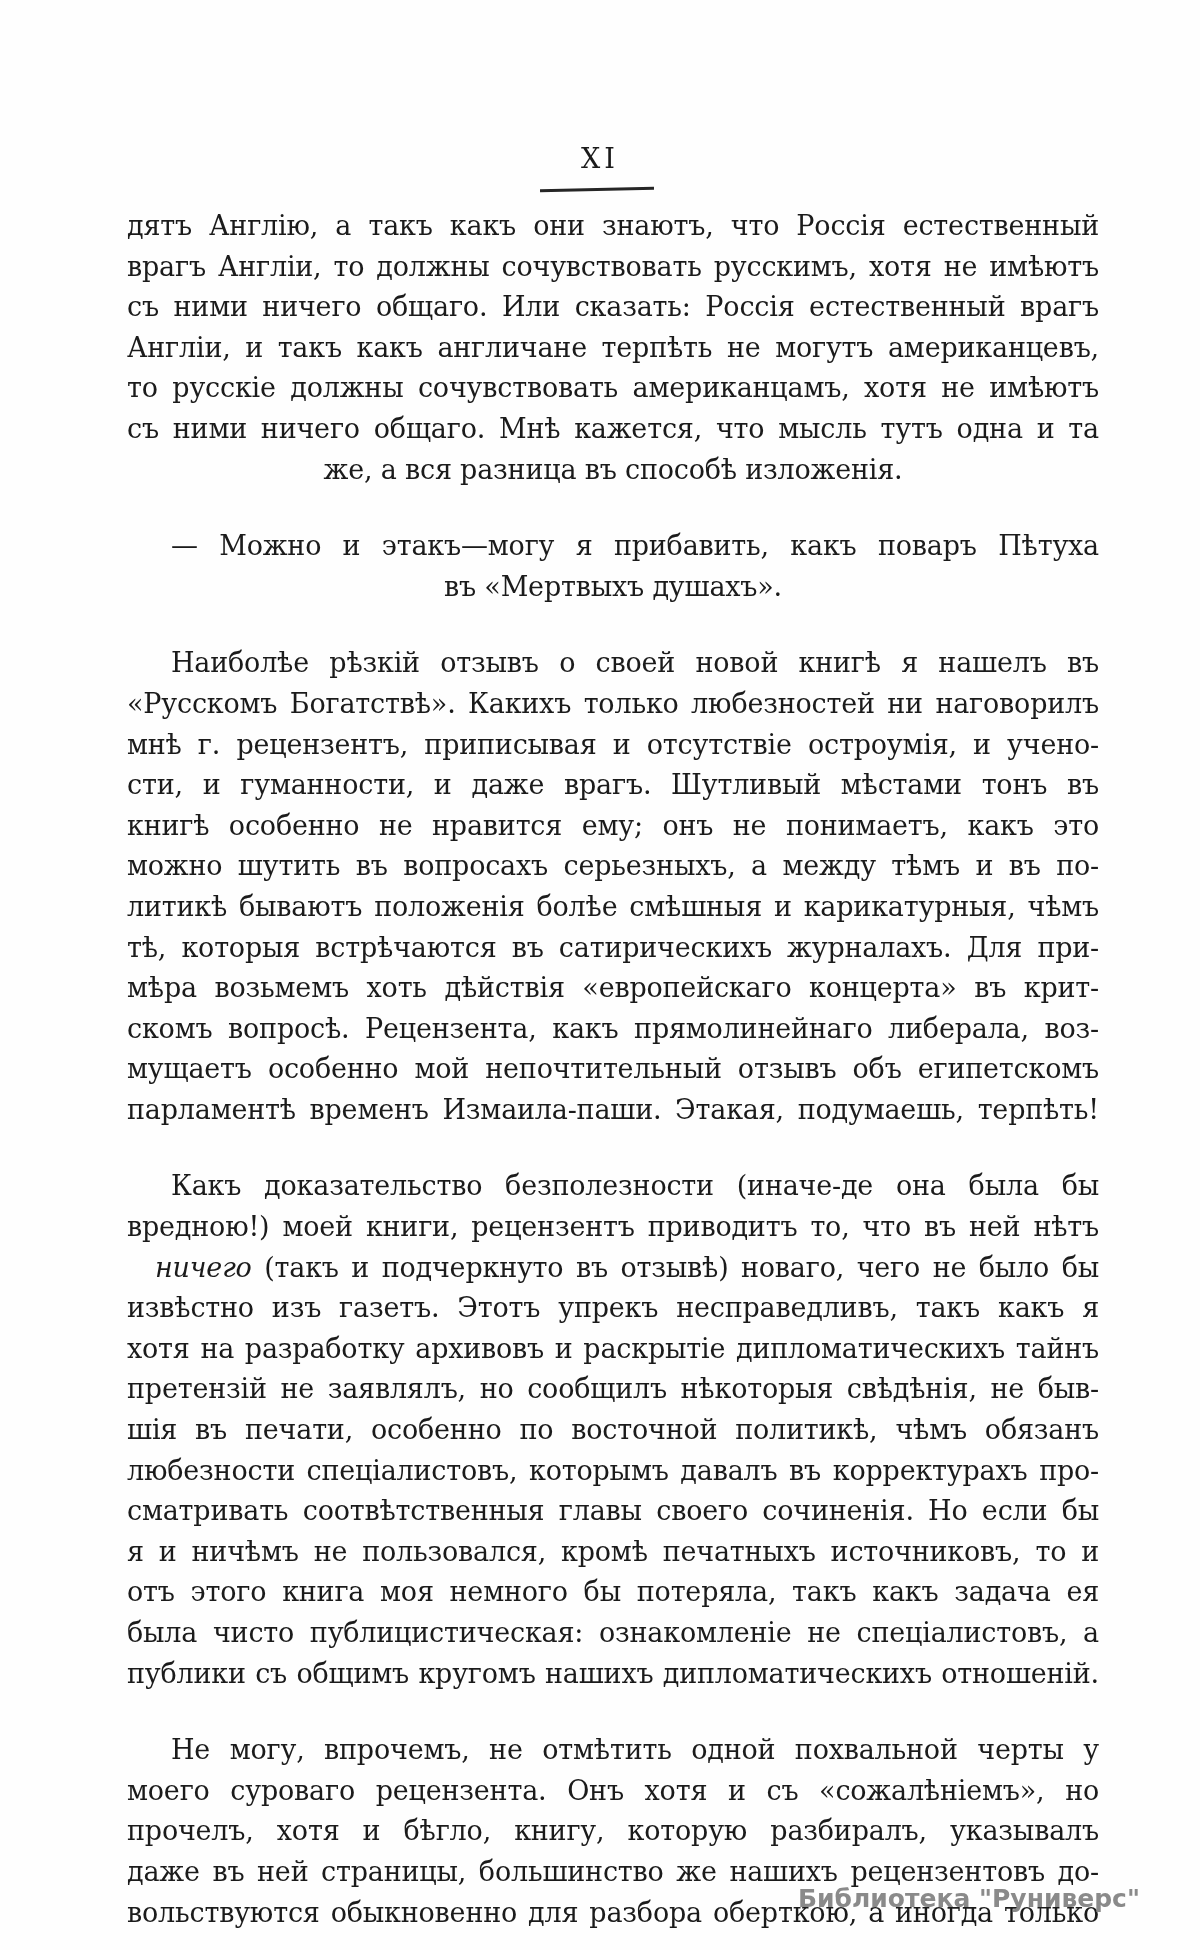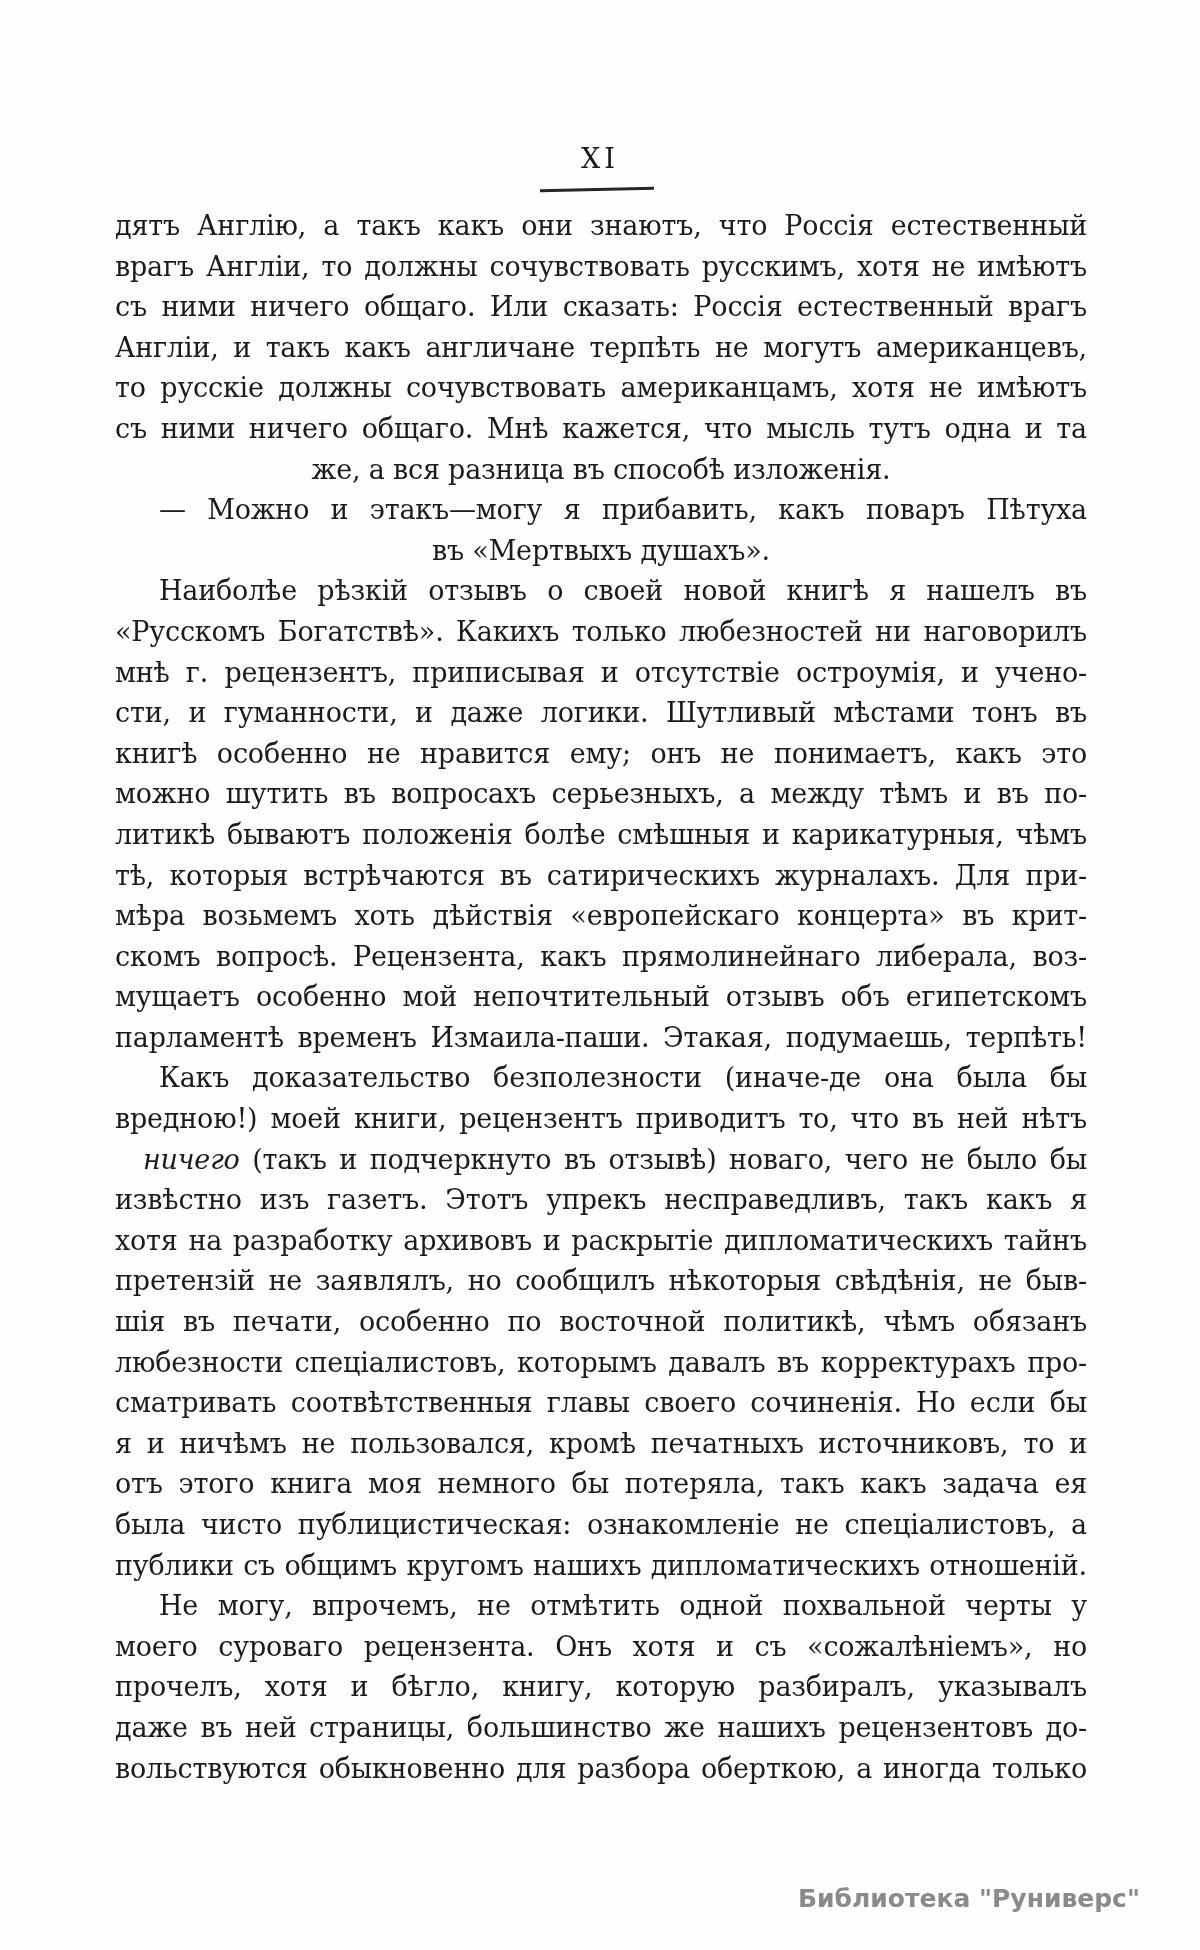--- a/index.html
+++ b/index.html
@@ -33,38 +33,39 @@
     position: absolute;
     top: 188px;
     left: 540px;
     width: 114px;
     height: 2.5px;
     background: #262626;
     transform: rotate(-1.2deg);
   }
   .text-block {
     position: absolute;
-    left: 115px;
+    left: 127px;
     top: 206px;
     width: 972px;
     font-size: 27px;
     line-height: 40.6px;
     letter-spacing: -0.2px;
   }
   .line {
     height: 40.6px;
     white-space: normal;
     text-align: center;
   }
   .line.justify {
     text-align: justify;
     text-align-last: justify;
   }
   .line.indent {
     text-indent: 44px;
+    margin-top: 36px;
   }
   .italic {
     font-style: italic;
     margin-left: 28px;
   }
   .watermark {
     position: absolute;
     top: 1884px;
     left: 798px;
     font-family: "DejaVu Sans", sans-serif;
@@ -85,21 +86,21 @@
       <div class="line justify"><span>съ ними ничего общаго. Или сказать: Россія естественный врагъ</span></div>
       <div class="line justify"><span>Англіи, и такъ какъ англичане терпѣть не могутъ американцевъ,</span></div>
       <div class="line justify"><span>то русскіе должны сочувствовать американцамъ, хотя не имѣютъ</span></div>
       <div class="line justify"><span>съ ними ничего общаго. Мнѣ кажется, что мысль тутъ одна и та</span></div>
       <div class="line"><span>же, а вся разница въ способѣ изложенія.</span></div>
       <div class="line justify indent"><span>— Можно и этакъ—могу я прибавить, какъ поваръ Пѣтуха</span></div>
       <div class="line"><span>въ «Мертвыхъ душахъ».</span></div>
       <div class="line justify indent"><span>Наиболѣе рѣзкій отзывъ о своей новой книгѣ я нашелъ въ</span></div>
       <div class="line justify"><span>«Русскомъ Богатствѣ». Какихъ только любезностей ни наговорилъ</span></div>
       <div class="line justify"><span>мнѣ г. рецензентъ, приписывая и отсутствіе остроумія, и учено-</span></div>
-      <div class="line justify"><span>сти, и гуманности, и даже логики. Шутливый мѣстами тонъ въ</span></div>
+      <div class="line justify"><span>сти, и гуманности, и даже врагъ. Шутливый мѣстами тонъ въ</span></div>
       <div class="line justify"><span>книгѣ особенно не нравится ему; онъ не понимаетъ, какъ это</span></div>
       <div class="line justify"><span>можно шутить въ вопросахъ серьезныхъ, а между тѣмъ и въ по-</span></div>
       <div class="line justify"><span>литикѣ бываютъ положенія болѣе смѣшныя и карикатурныя, чѣмъ</span></div>
       <div class="line justify"><span>тѣ, которыя встрѣчаются въ сатирическихъ журналахъ. Для при-</span></div>
       <div class="line justify"><span>мѣра возьмемъ хоть дѣйствія «европейскаго концерта» въ крит-</span></div>
       <div class="line justify"><span>скомъ вопросѣ. Рецензента, какъ прямолинейнаго либерала, воз-</span></div>
       <div class="line justify"><span>мущаетъ особенно мой непочтительный отзывъ объ египетскомъ</span></div>
       <div class="line justify"><span>парламентѣ временъ Измаила-паши. Этакая, подумаешь, терпѣть!</span></div>
       <div class="line justify indent"><span>Какъ доказательство безполезности (иначе-де она была бы</span></div>
       <div class="line justify"><span>вредною!) моей книги, рецензентъ приводитъ то, что въ ней нѣтъ</span></div>

